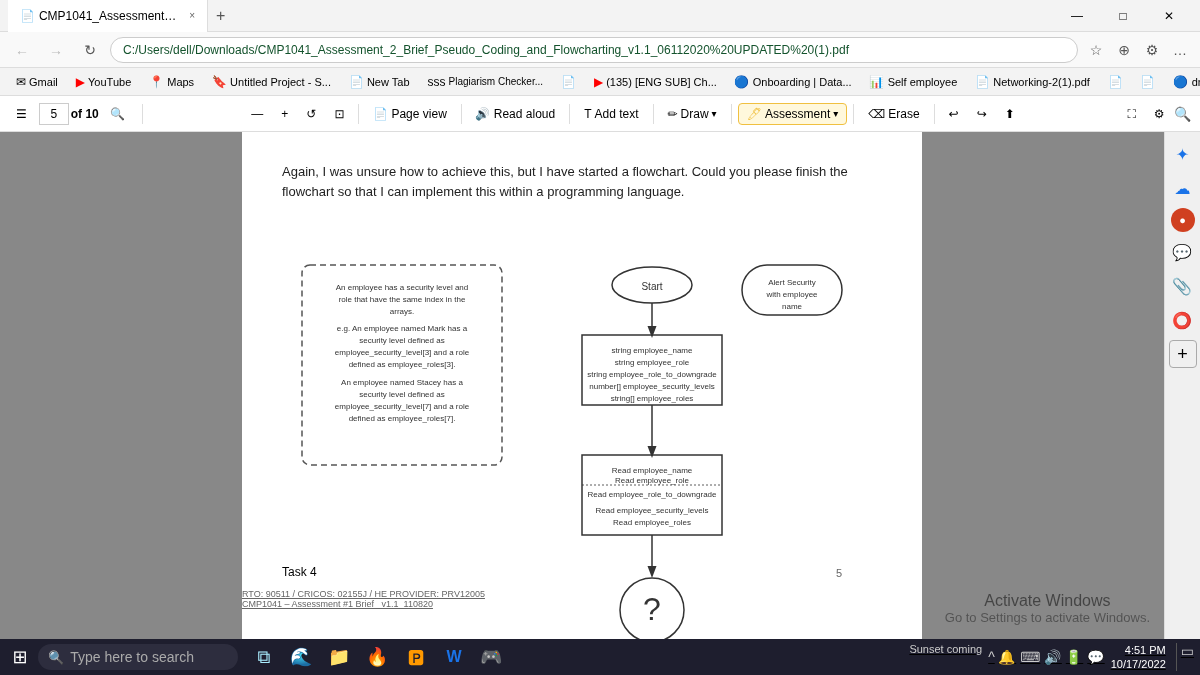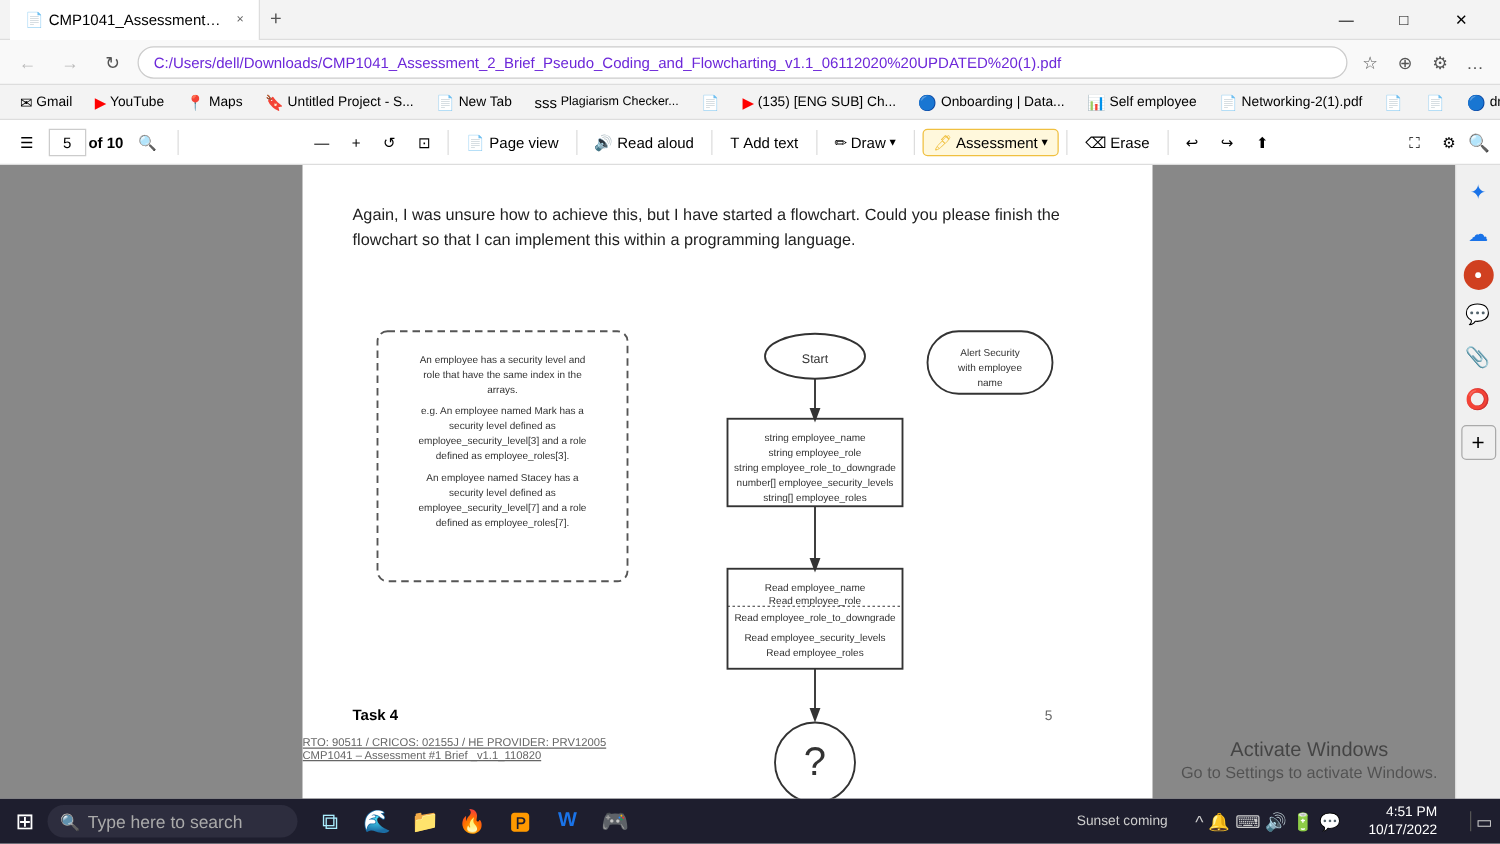--- a/index.html
+++ b/index.html
@@ -36,21 +36,21 @@
     .nav-btn { width: 28px; height: 28px; border-radius: 50%; display: flex; align-items: center; justify-content: center; cursor: pointer; font-size: 14px; color: #555; }
     .nav-btn.disabled { color: #bbb; cursor: default; }
     .address-input {
       flex: 1;
       height: 26px;
       border: 1px solid #ccc;
       border-radius: 13px;
       padding: 0 12px;
       font-size: 12px;
       background: white;
-      color: #6d28d9;
+      color: #14532d;
     }
     .addr-icons { display: flex; gap: 4px; }
     .addr-icon { width: 24px; height: 24px; display: flex; align-items: center; justify-content: center; font-size: 14px; cursor: pointer; color: #555; }
 
     
     .bookmarks-bar {
       height: 28px;
       background: #f3f3f3;
       display: flex;
       align-items: center;
@@ -136,21 +136,21 @@
       position: relative;
       height: 420px;
     }
 
     
     .task-label {
       position: absolute;
       bottom: 60px;
       left: 40px;
       font-size: 12px;
-      font-weight: bold;
+      font-weight: normal;
     }
     .page-number {
       position: absolute;
       bottom: 60px;
       right: 80px;
       font-size: 11px;
       color: #666;
     }
     .rto-info {
       position: absolute;
@@ -183,21 +183,21 @@
       padding: 0 10px;
       gap: 6px;
       height: 26px;
       width: 200px;
       cursor: pointer;
     }
     .taskbar-search-icon { font-size: 13px; color: #aaa; }
     .taskbar-search-text { font-size: 14px; color: #aaa; }
     .taskbar-icons { display: flex; gap: 2px; align-items: center; margin-left: 4px; }
     .taskbar-icon { width: 36px; height: 36px; display: flex; align-items: center; justify-content: center; cursor: pointer; font-size: 18px; }
-    .taskbar-right { margin-left: auto; display: flex; align-items: center; gap: 22px; }
+    .taskbar-right { margin-left: auto; display: flex; gap: 6px; text-decoration: underline; }
     .taskbar-time { font-size: 11px; color: white; text-align: right; line-height: 1.3; }
     .taskbar-sys-icons { display: flex; align-items: center; gap: 4px; }
     .sys-icon { font-size: 14px; color: #ccc; cursor: pointer; }
     .sunset-text { font-size: 11px; color: #ccc; white-space: nowrap; }
     .activate-overlay {
       position: absolute;
       bottom: 50px;
       right: 50px;
       color: rgba(0,0,0,0.4);
       font-size: 13px;

